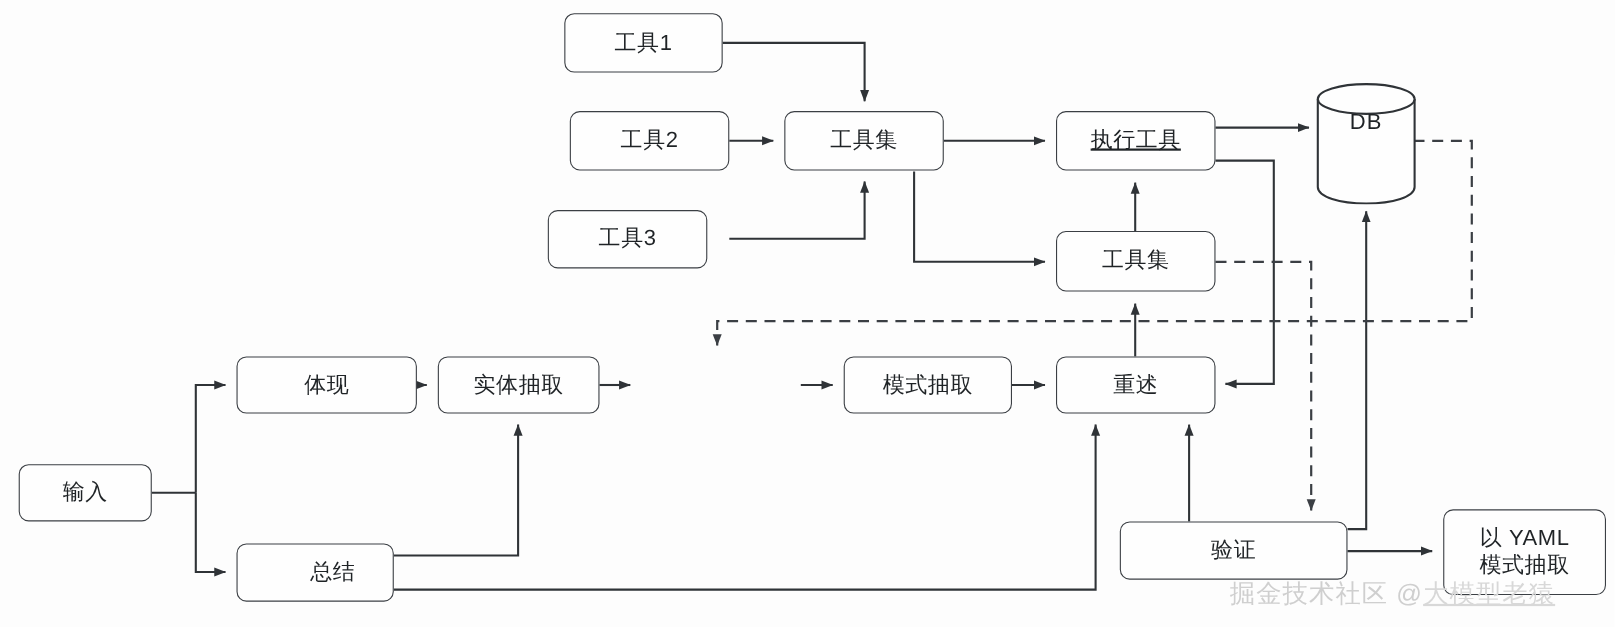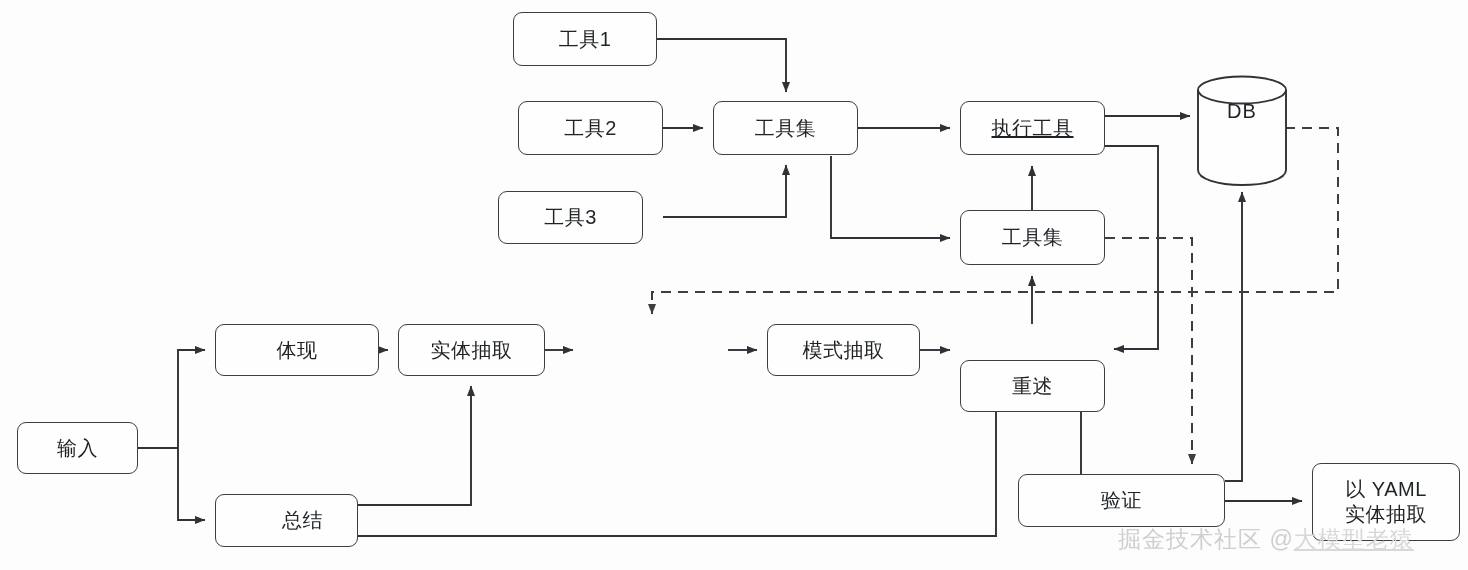--- a/index.html
+++ b/index.html
@@ -149,26 +149,26 @@
 
   <div class="node" style="left:17px;top:422px;width:121px;height:52px;text-align:center;">输入</div>
 
   <div class="node" style="left:215px;top:324px;width:164px;height:52px;">体现</div>
 
   <div class="node" style="left:398px;top:324px;width:147px;height:52px;text-align:right;">实体抽取</div>
 
 
   <div class="node" style="left:767px;top:324px;width:153px;height:52px;">模式抽取</div>
 
-  <div class="node" style="left:960px;top:324px;width:145px;height:52px;margin-top:36px;">重述</div>
+  <div class="node" style="left:960px;top:324px;width:145px;height:52px;">重述</div>
 
   <div class="node" style="left:215px;top:494px;width:143px;height:53px;padding-left:32px;">总结</div>
 
   <div class="node" style="left:1018px;top:474px;width:207px;height:53px;">验证</div>
 
   <div class="node two-line" style="left:1312px;top:463px;width:148px;height:78px;">以 YAML
-实体抽取</div>
+模式抽取</div>
 
   <div class="watermark">
     <span>掘金技术社区 @</span><span class="w2">大模型老猿</span>
   </div>
 
 </div>
 
 </body></html>

